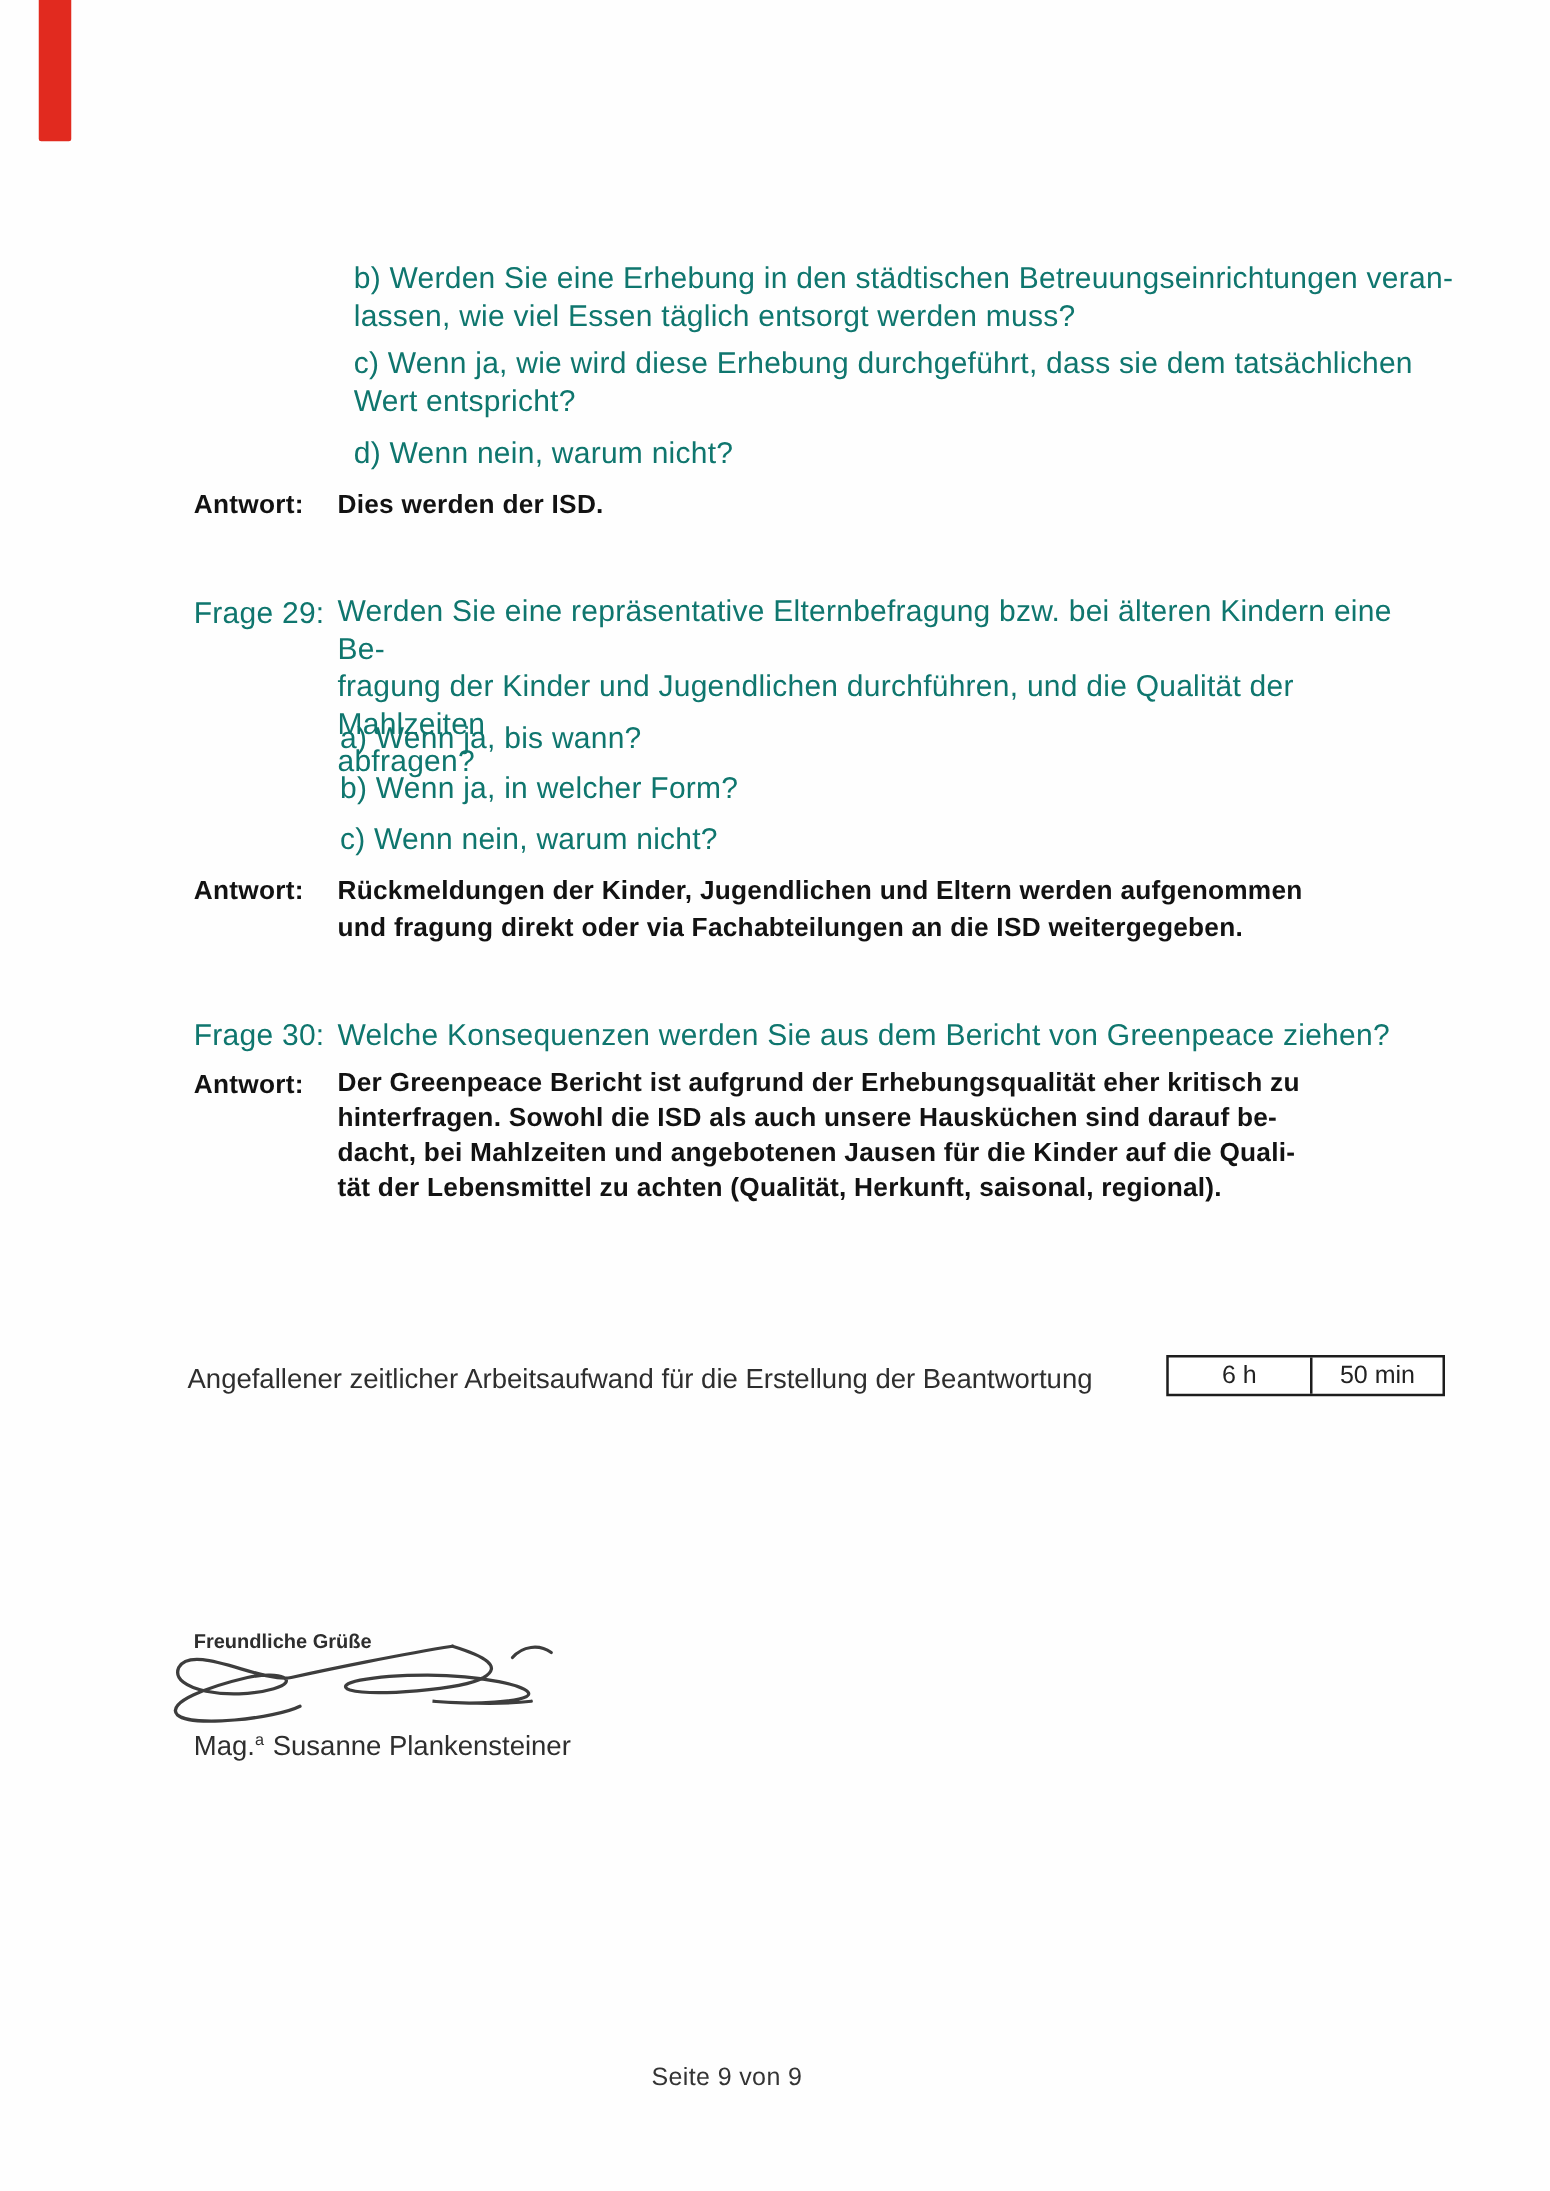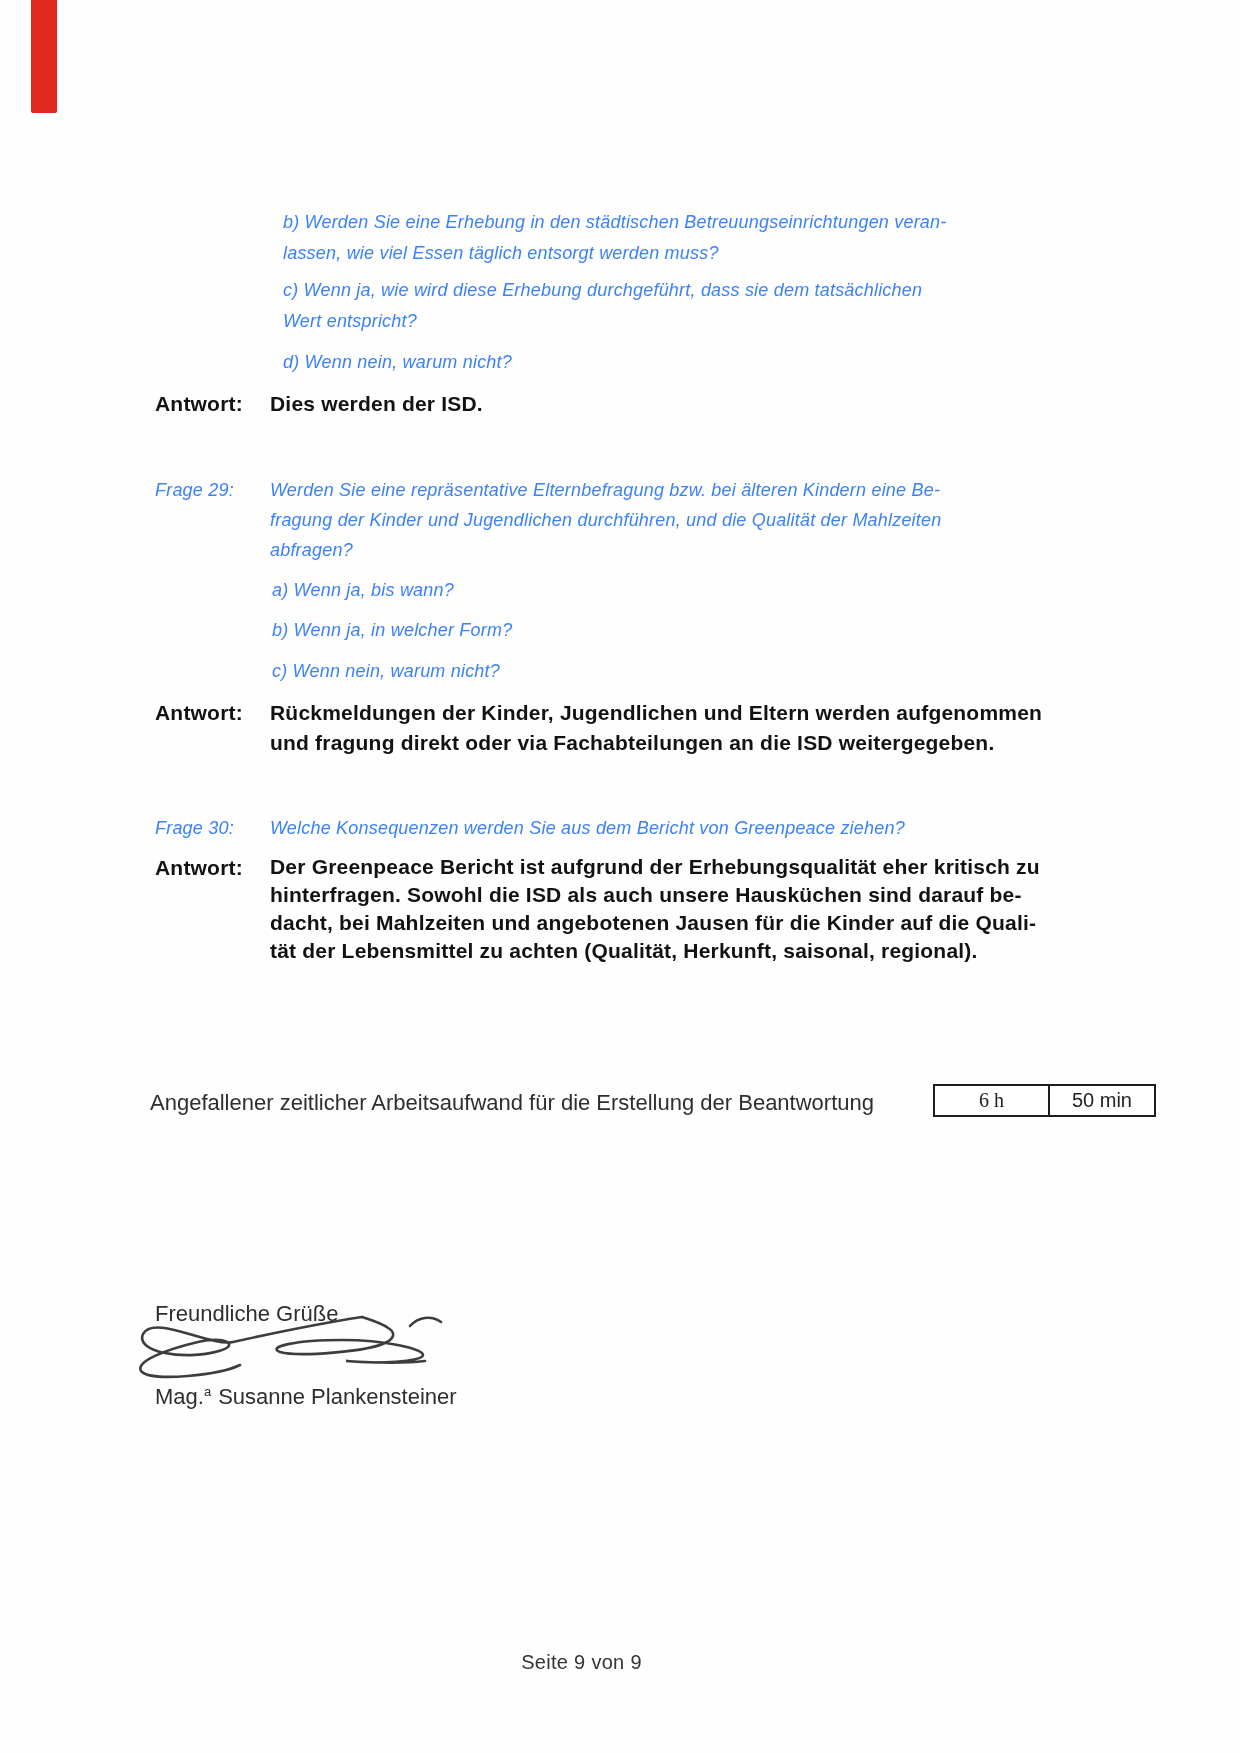--- a/index.html
+++ b/index.html
@@ -6,38 +6,38 @@
   .page{
     position:relative;
     width:1240px;height:1753px;
     background:#fefefe;
     font-family:"Liberation Sans", sans-serif;
     color:#262626;
     overflow:hidden;
   }
   .abs{position:absolute;}
   .lines{white-space:pre-line;}
-  .q{font-style:italic;font-size:18px;line-height:31px;color:#3b82f6;letter-spacing:.2px;}
+  .q{font-size:24px;line-height:31px;color:#0f766e;letter-spacing:.2px;}
   .a{font-weight:bold;font-size:21px;line-height:30px;color:#121212;letter-spacing:.2px;}
   .r{font-size:22px;line-height:30px;color:#2e2e2e;}
   .lh30{line-height:30px;}
   .lh28{line-height:28px;}
   .red-marker{
     position:absolute;left:31px;top:0;width:26px;height:113px;
     border-radius:0 0 2px 2px;
   }
   .effort-table{
     position:absolute;left:933px;top:1084px;width:223px;height:33px;
     display:flex;border:2px solid #1d1d1d;box-sizing:border-box;background:#fff;
   }
   .effort-cell{
     display:flex;align-items:center;justify-content:center;
     font-size:20px;color:#222;box-sizing:border-box;height:100%;
   }
-  .effort-cell.hours{width:114px;font-family:Liberation Serif, serif;}
+  .effort-cell.hours{width:114px;}
   .effort-cell.minutes{width:107px;border-left:2px solid #1d1d1d;}
   .footer{
     position:absolute;left:0;top:1651px;width:1163px;text-align:center;
     font-size:20px;color:#343434;letter-spacing:.3px;
   }
   sup.deg{font-size:13px;vertical-align:super;line-height:0;}
   .signer-name{margin-left:7px;}
   .sig-svg{position:absolute;left:128px;top:1296px;}
 </style>
 </head>
@@ -77,21 +77,21 @@
 hinterfragen. Sowohl die ISD als auch unsere Hausküchen sind darauf be-
 dacht, bei Mahlzeiten und angebotenen Jausen für die Kinder auf die Quali-
 tät der Lebensmittel zu achten (Qualität, Herkunft, saisonal, regional).</div>
 
   <div class="abs r" style="left:150px;top:1088px;">Angefallener zeitlicher Arbeitsaufwand für die Erstellung der Beantwortung</div>
   <div class="effort-table">
     <div class="effort-cell hours">6 h</div>
     <div class="effort-cell minutes">50 min</div>
   </div>
 
-  <div class="abs r" style="left:155px;top:1299px;font-size:22px;">Freundliche Grüße</div>
+  <div class="abs r" style="left:155px;top:1299px;font-size:16px;font-weight:bold;">Freundliche Grüße</div>
 
   <svg class="sig-svg" width="345" height="115" viewBox="0 0 345 115">
     <g fill="none" stroke="#3d3d3d" stroke-width="2.6" stroke-linecap="round">
       <path d="M 234 21
                C 195 27, 132 40, 105 46
                C 82 51, 26 18, 15 38
                C 7 56, 56 65, 91 55
                C 112 49, 98 40, 70 46
                C 40 53, 4 66, 14 76
                C 25 86, 92 79, 112 69"></path>

